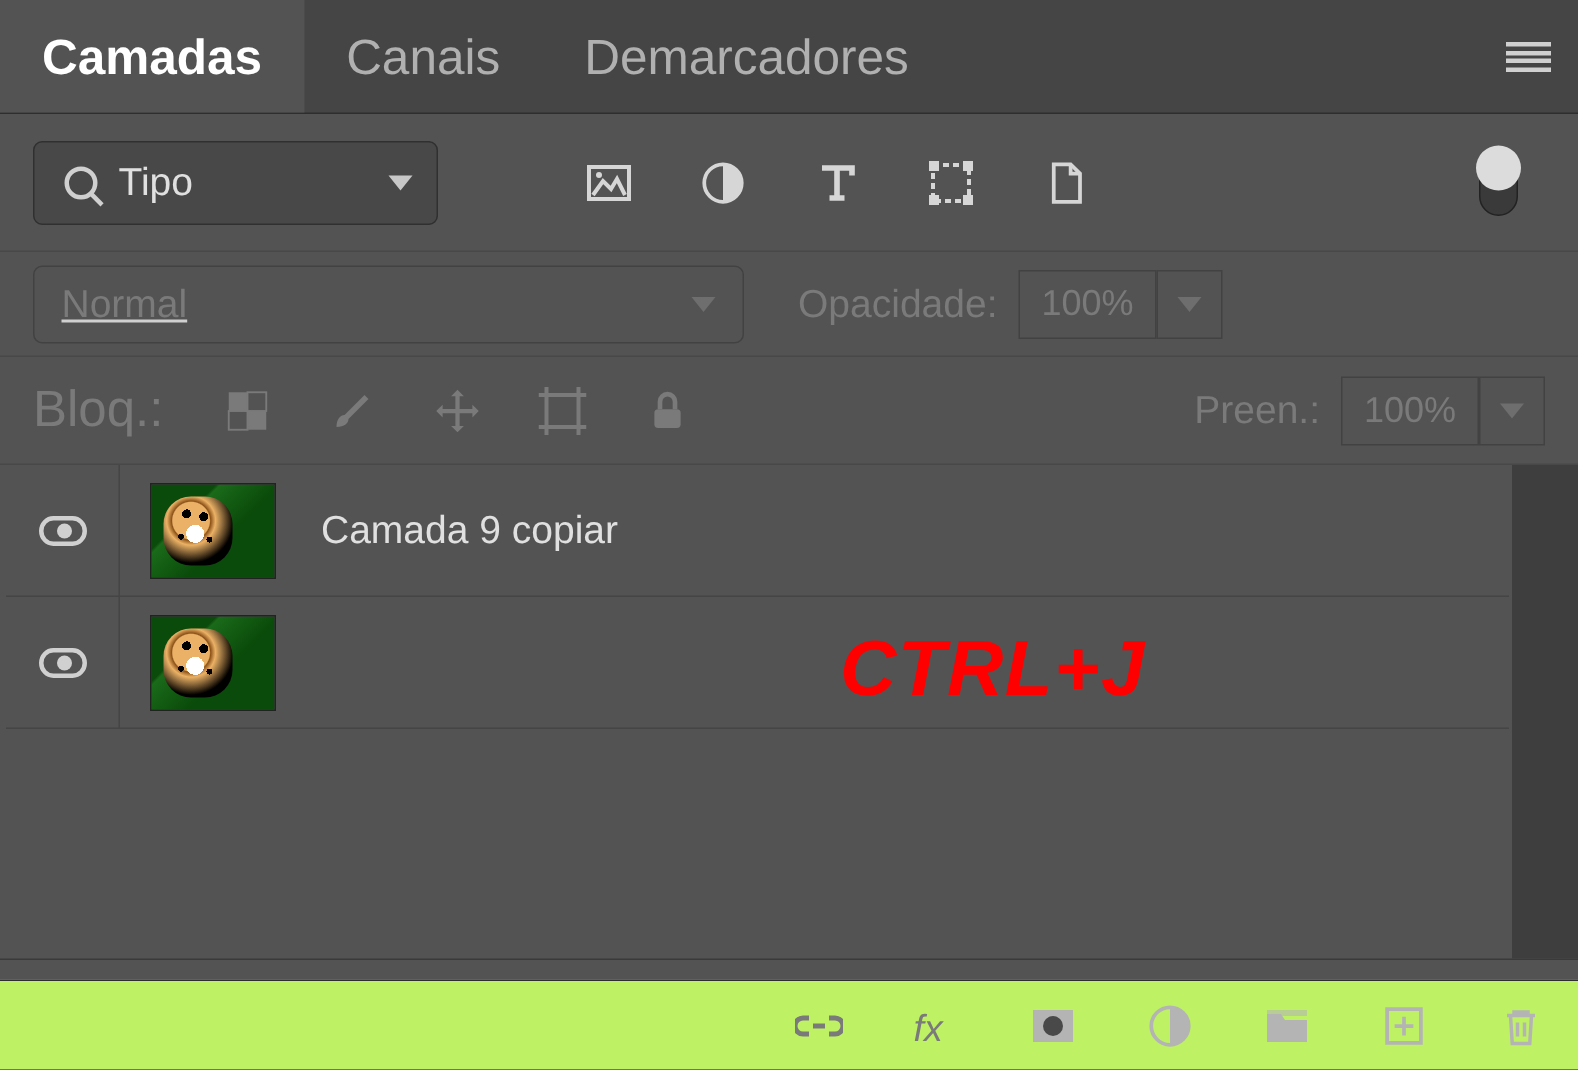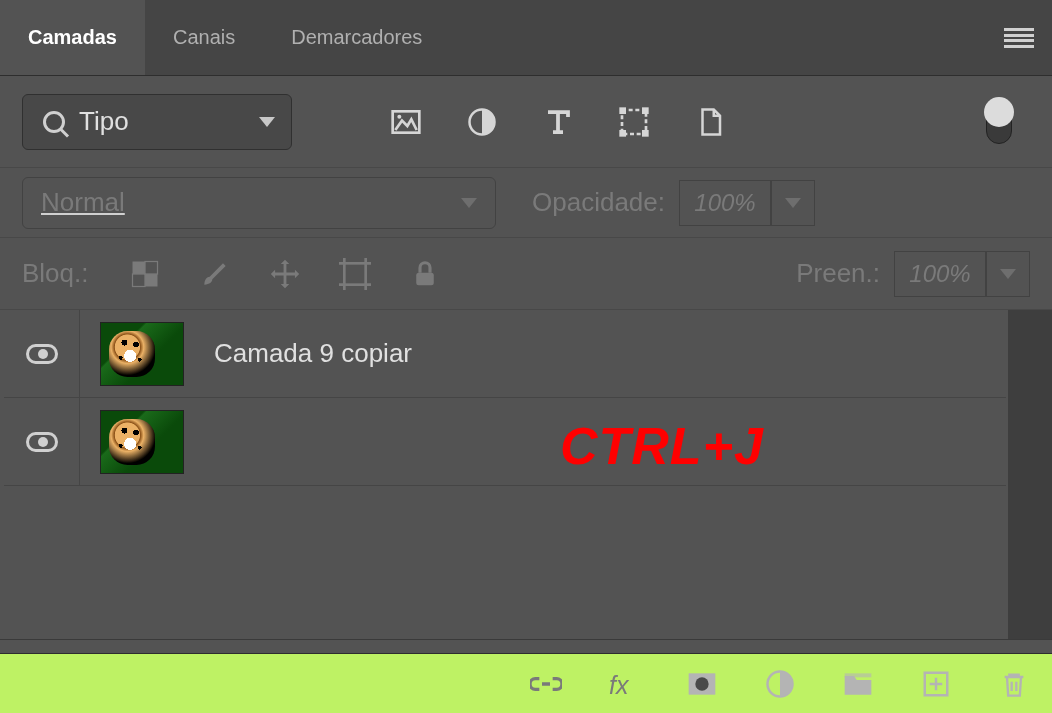--- a/index.html
+++ b/index.html
@@ -18,21 +18,21 @@
     height: 76px;
     background: #454545;
     border-bottom: 1px solid #2e2e2e;
     position: relative;
   }
   .tab {
     height: 100%;
     display: flex;
     align-items: center;
     padding: 16px 28px;
-    font-size: 20px;
+    font-size: 33px;
     color: #b0b0b0;
     cursor: pointer;
   }
   .tab.active {
     background: #535353;
     color: #ffffff;
     font-weight: bold;
   }
   .panel-menu {
     position: absolute;
@@ -100,29 +100,29 @@
   .blend-dropdown {
     width: 474px; height: 52px; border:1px solid #424242; border-radius:6px;
     display:flex; align-items:center; padding: 0 18px; text-decoration: underline;
   }
   .blend-label { font-size: 26px; color:#7a7a7a; flex:1; }
   .dim-chevron { border-top-color:#6e6e6e; }
   .op-label { margin-left: 36px; font-size: 26px; color:#7a7a7a; }
   .value-box {
     width: 92px; height: 46px; border:1px solid #424242; margin-left:14px;
     display:flex; align-items:center; justify-content:center;
-    font-size: 24px; color:#7a7a7a;font-style:italic;
+    font-size: 24px; color:#7a7a7a;
   }
   .chev-btn { width:44px; height:46px; border:1px solid #424242; display:flex;align-items:center;justify-content:center;}
 
   .lock-row {
     height: 72px; display:flex; align-items:center; padding: 0 22px;
     border-bottom: 1px solid #484848;
   }
-  .lock-row .lock-label { font-size:26px; color:#7a7a7a; margin-right: 36px; }
+  .lock-row .lock-label { font-size:34px; color:#7a7a7a; margin-right: 36px; }
   .lock-icons { display:flex; gap: 30px; align-items:center; }
   .licon { width:40px; height:40px; display:flex;align-items:center;justify-content:center; fill:#7a7a7a; color:#7a7a7a; }
   .fill-group { margin-left:auto; display:flex; align-items:center; }
   .fill-group .op-label { margin-left:0; }
 
   .layer-list {
     position: relative;
     height: 330px;
     overflow: hidden;
     border-bottom: 1px solid #3a3a3a;

